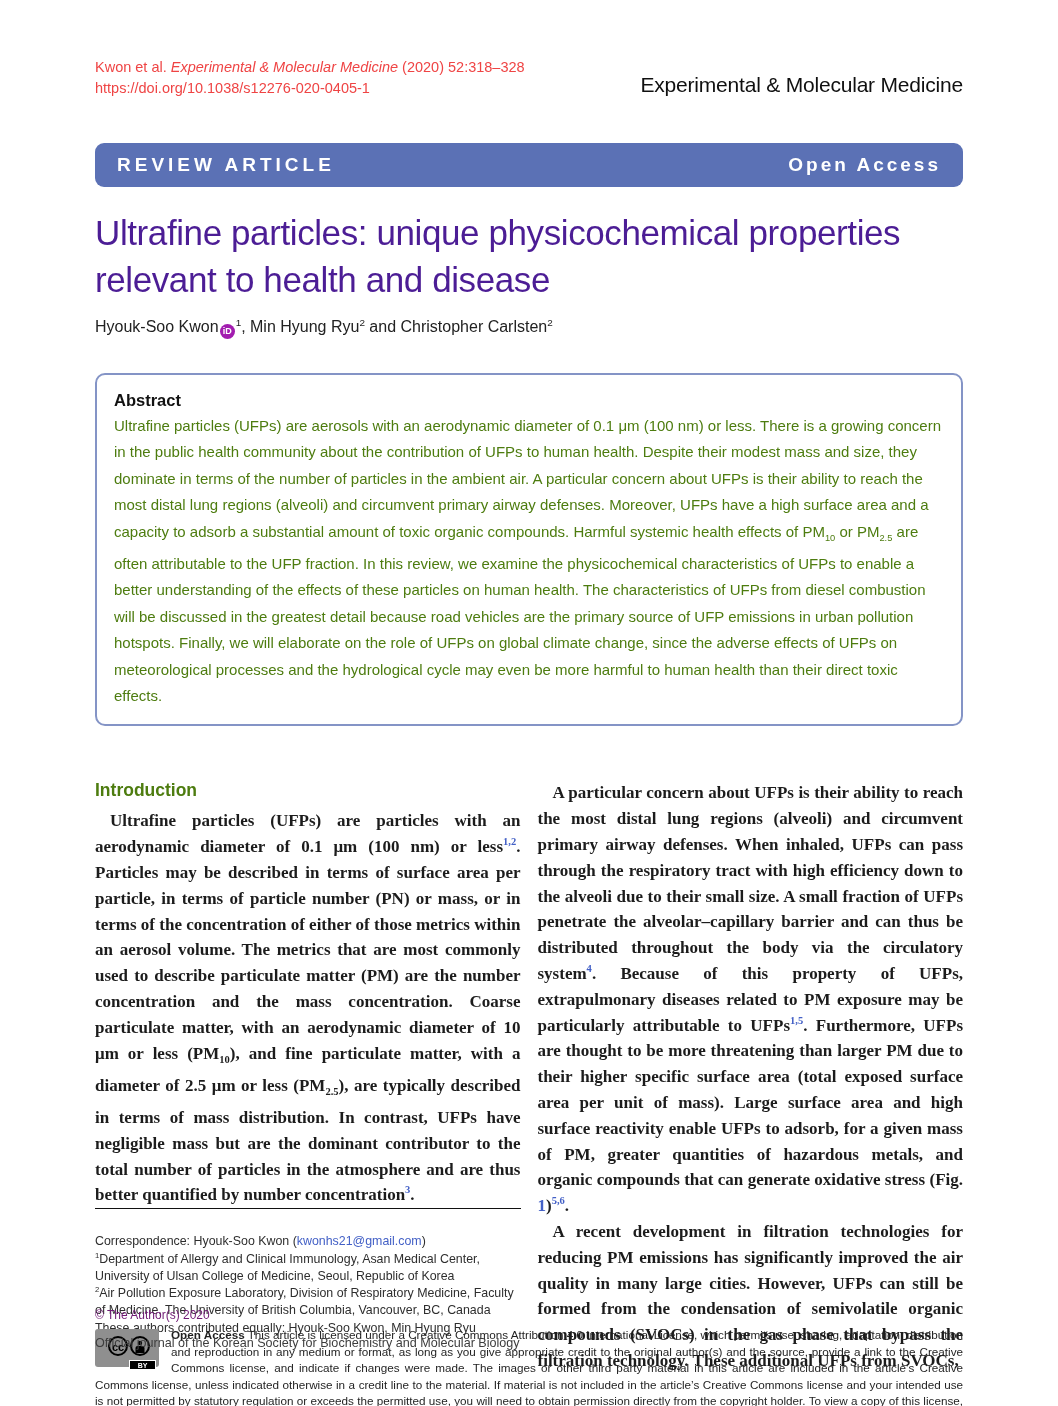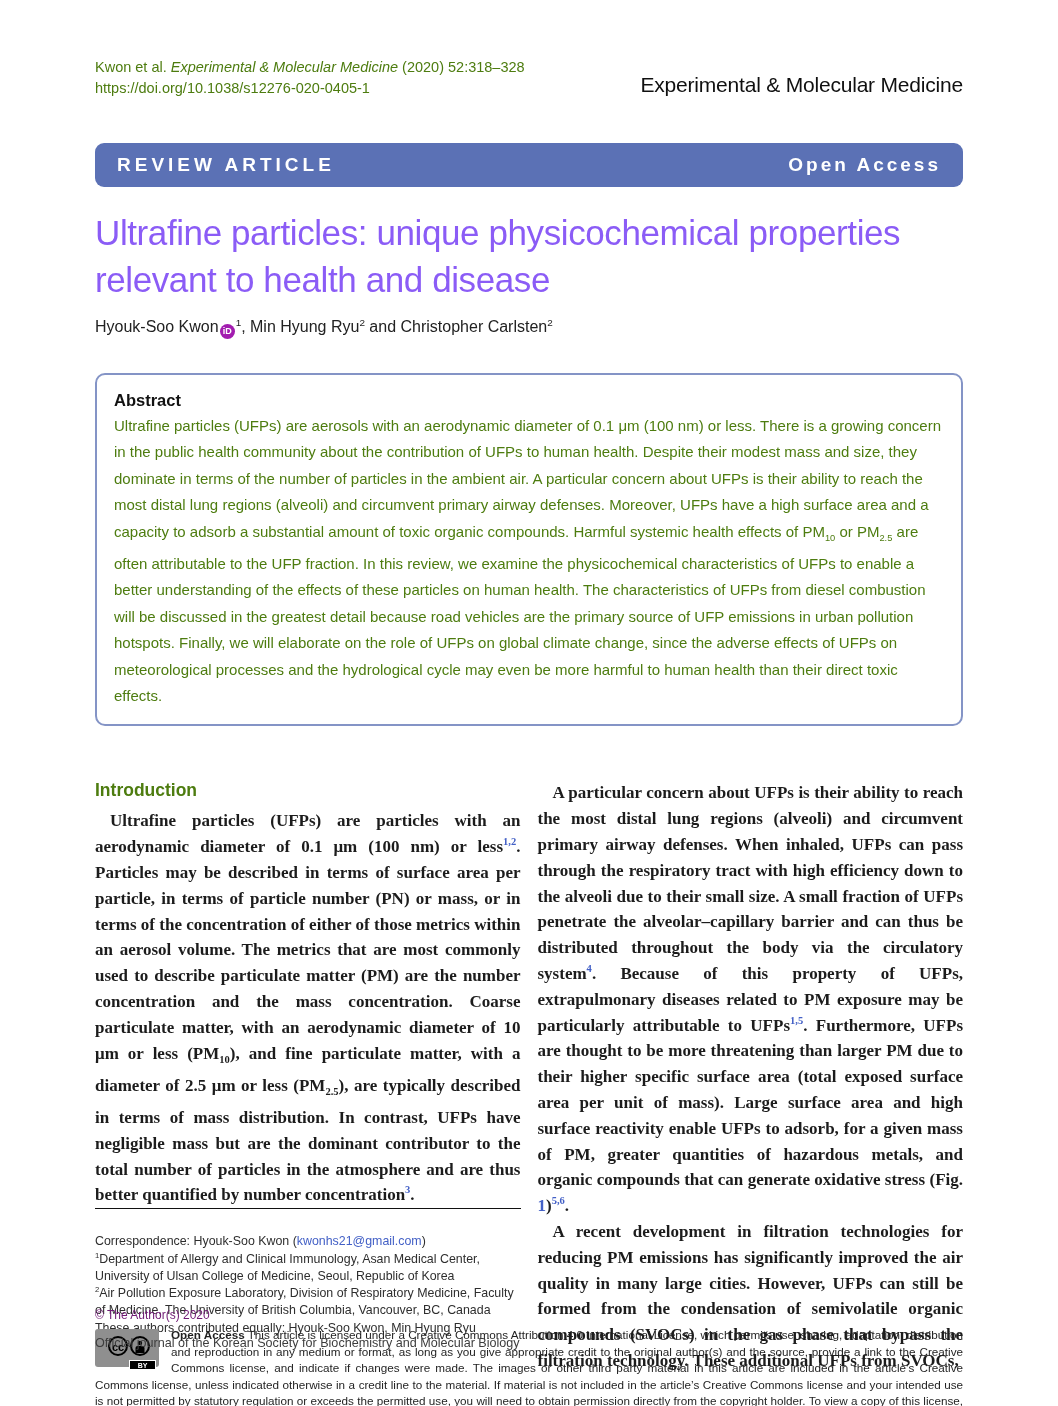--- a/index.html
+++ b/index.html
@@ -10,40 +10,40 @@
     margin: 0 auto;
     background: #ffffff;
     font-family: "Liberation Sans", sans-serif;
     color: #1a1a1a;
     overflow: hidden;
   }
   .top {
     display: flex; justify-content: space-between; align-items: flex-start;
     padding: 57px 95px 0 95px;
   }
-  .cite { font-size: 14.5px; line-height: 21px; color: #4d7c0f; }
+  .cite { font-size: 14.5px; line-height: 21px; color: #ef4444; }
   .cite i { font-style: italic; }
   .journal-name { font-size: 21px; color: #101010; margin-top: 16px; letter-spacing: -0.2px; }
 
   .banner {
     margin: 44px 95px 4px 95px;
     height: 44px;
     background: #5b71b5;
     border-radius: 9px;
     display: flex; justify-content: space-between; align-items: center;
     padding: 0 22px;
     color: #fff; font-weight: bold; font-size: 19px;
   }
   .banner .left { letter-spacing: 4px; }
   .banner .right { letter-spacing: 3px; }
 
   .title {
     margin: 22px 95px 0 95px;
     font-size: 35px; line-height: 47px; font-weight: 400;
-    color: #8b5cf6; letter-spacing: -0.4px;
+    color: #4c1d95; letter-spacing: -0.4px;
   }
   .authors { margin: 15px 95px 0 95px; font-size: 16px; color: #222; }
   .authors sup { font-size: 62%; }
   .orcid {
     display: inline-block; width: 15px; height: 15px; border-radius: 50%;
     background: #a21caf; color: #fff; font-size: 9px; font-weight: bold;
     text-align: center; line-height: 15px; margin: 0 1px; vertical-align: -2px;
   }
 
   .abstract-box {

